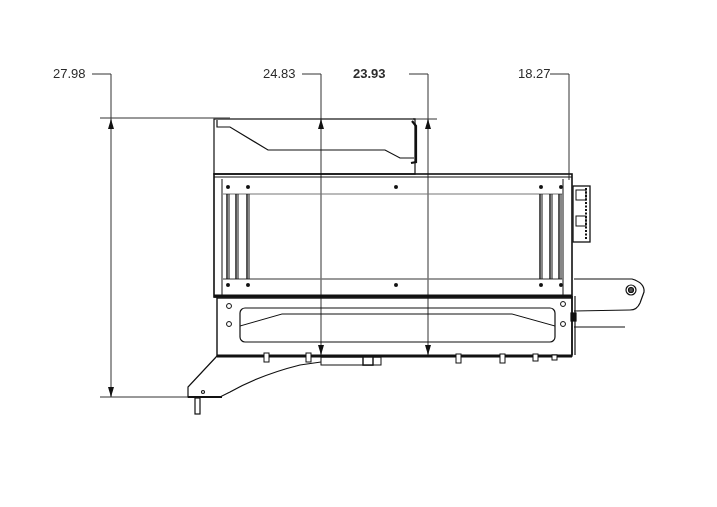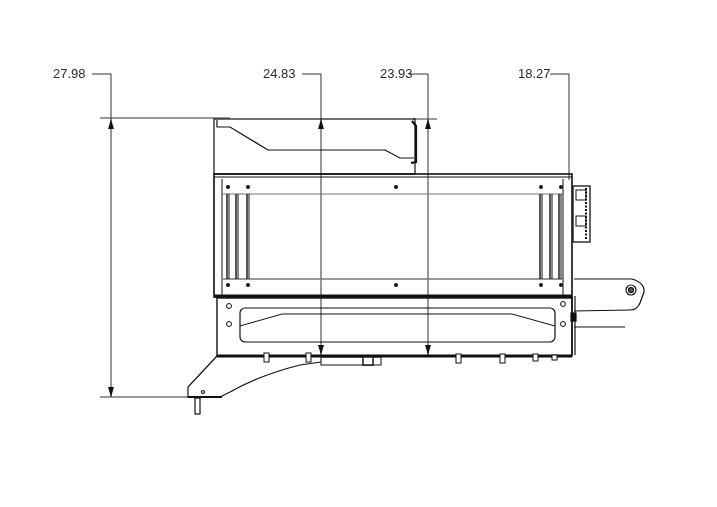--- a/index.html
+++ b/index.html
@@ -15,21 +15,21 @@
     }
     svg { position: absolute; left: 0; top: 0; }
   </style>
 </head>
 <body>
 
 <div class="canvas">
 
   <div class="dim-label" style="left:53px; top:67px;">27.98</div>
   <div class="dim-label" style="left:263px; top:67px;">24.83</div>
-  <div class="dim-label" style="left:380px; top:67px;">23.93</div>
+  <div class="dim-label" style="left:353px; top:67px;font-weight:bold;">23.93</div>
   <div class="dim-label" style="left:518px; top:67px;">18.27</div>
 
   <svg width="717" height="507" viewBox="0 0 717 507">
     <defs>
       <marker id="arrowUp" markerWidth="6" markerHeight="10" refX="3" refY="0" orient="auto-start-reverse">
         <path d="M0,10 L3,0 L6,10 Z" fill="#111"></path>
       </marker>
     </defs>
 
     <g stroke="#333" stroke-width="1" fill="none">

